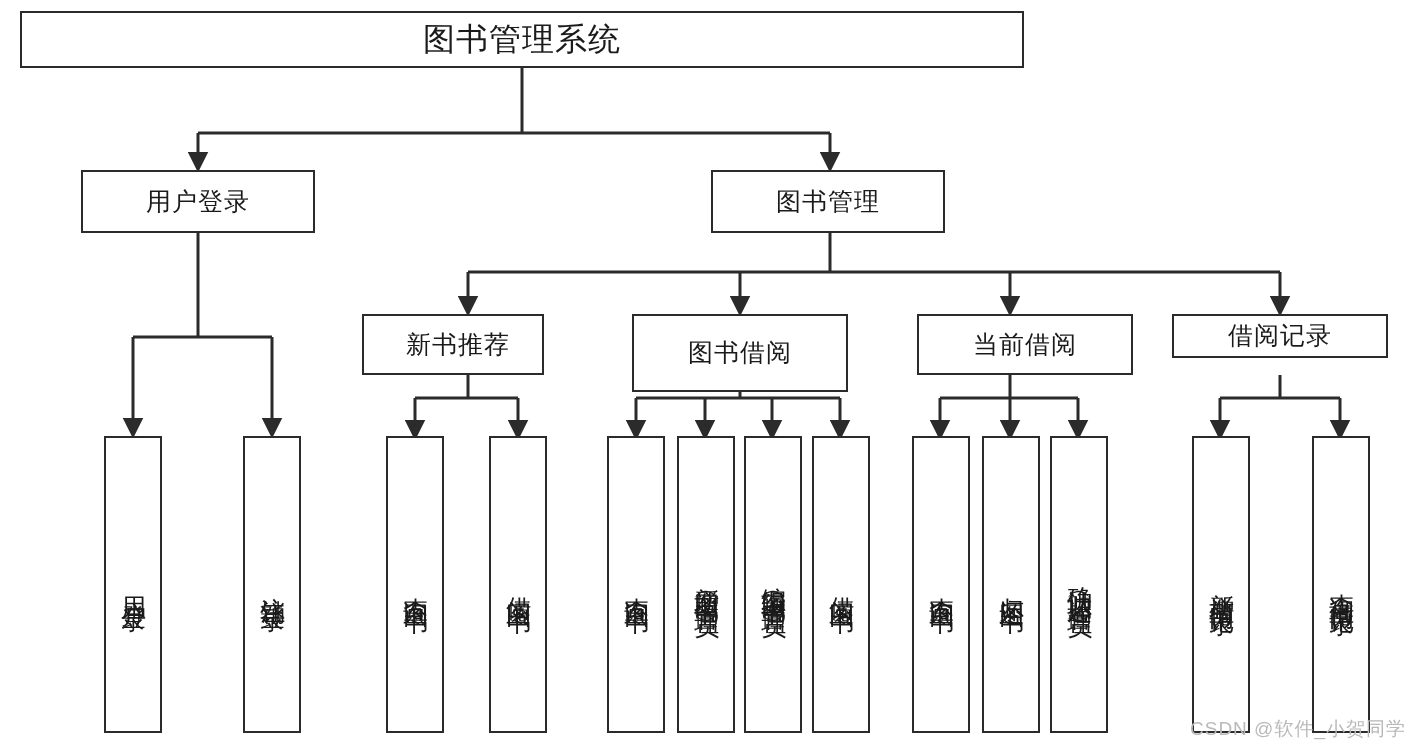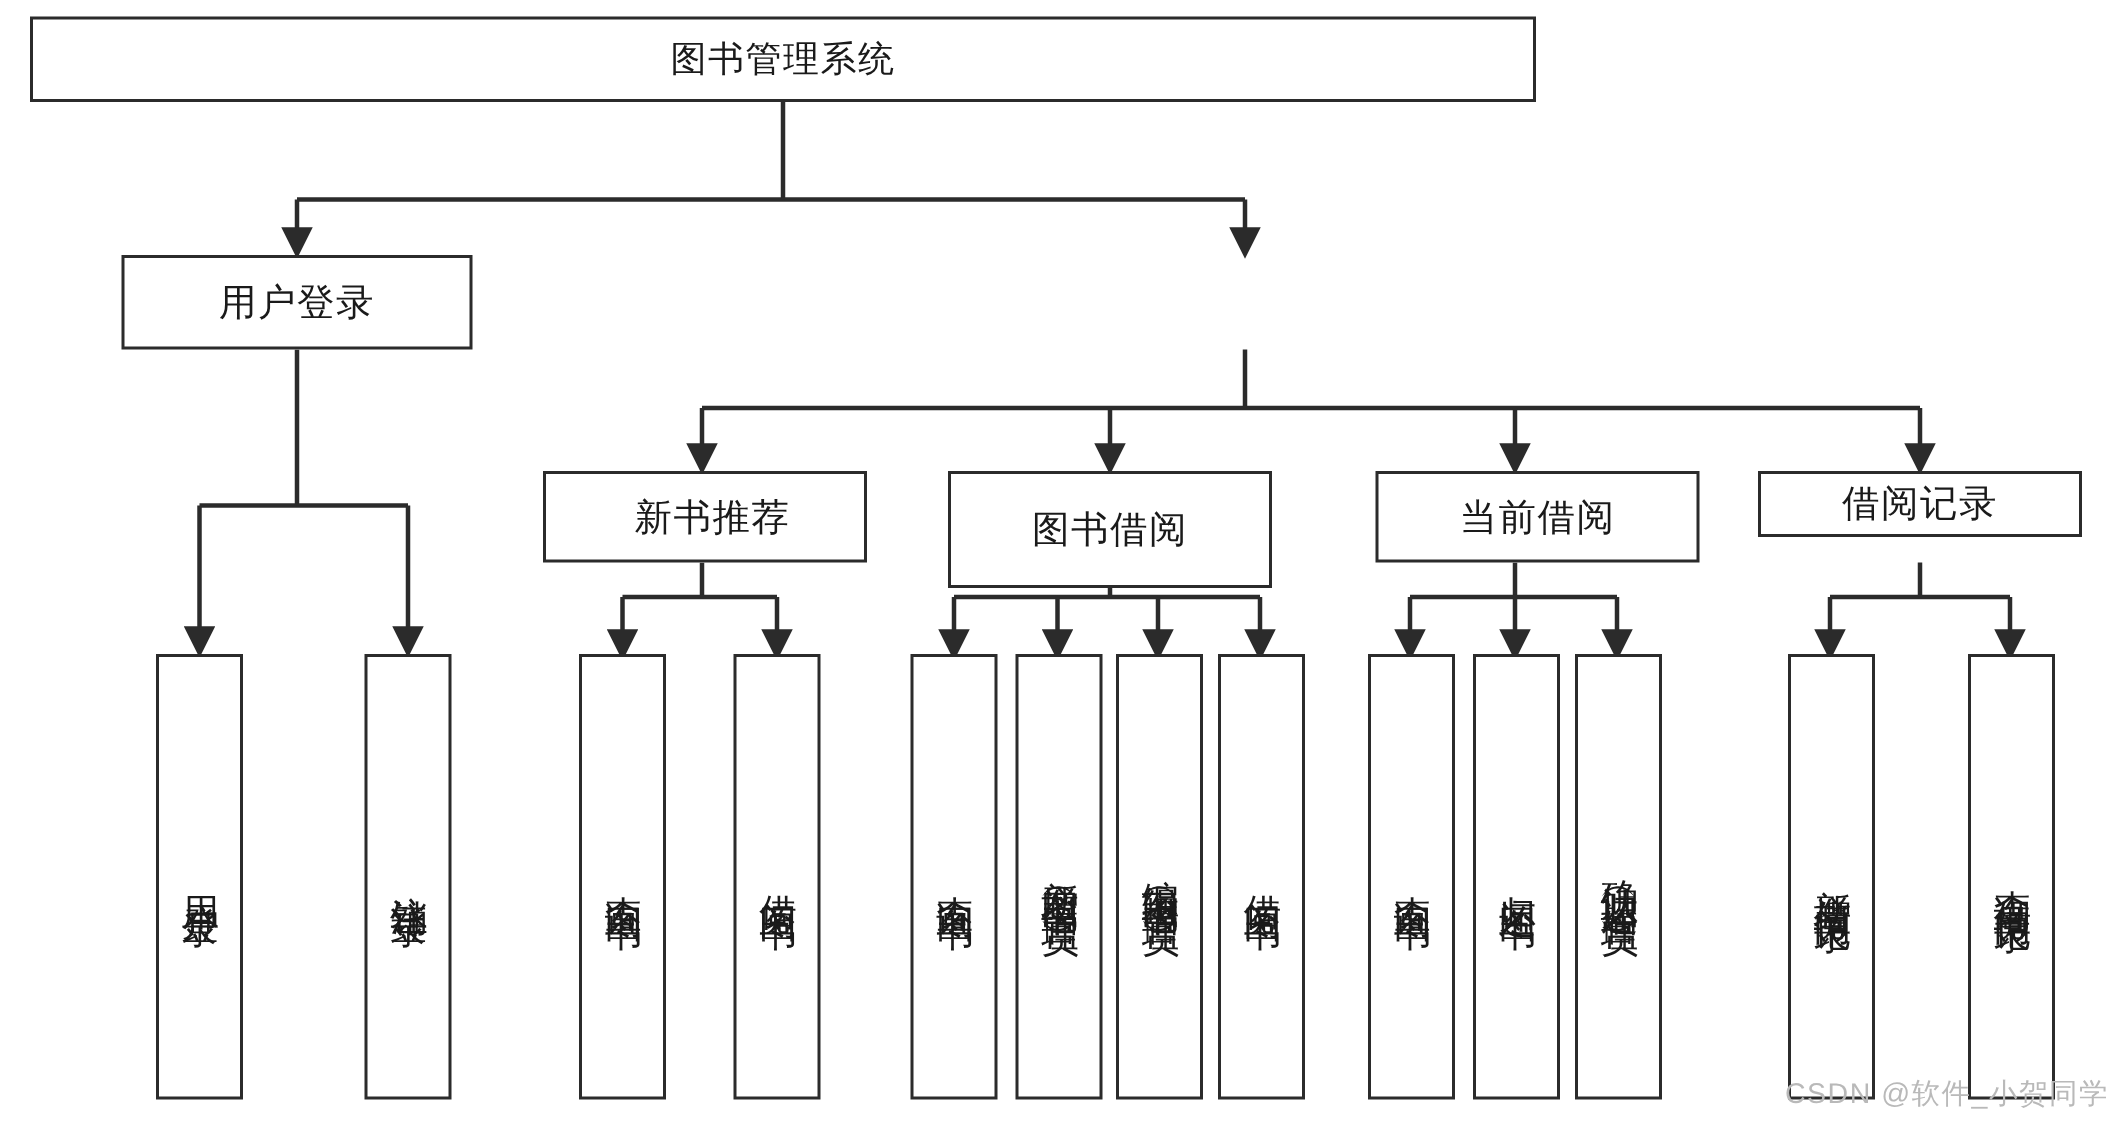--- a/index.html
+++ b/index.html
@@ -35,21 +35,21 @@
     align-items: center;
     justify-content: center;
     color: #1a1a1a;
   }
   .node.horiz {
     font-size: 25px;
     letter-spacing: 1px;
     line-height: 1.1;
   }
   .node.root {
-    font-size: 24px;
+    font-size: 32px;
   }
   .node.vert {
     writing-mode: vertical-rl;
     text-orientation: upright;
     font-size: 25px;
     letter-spacing: 4px;
     line-height: 1.05;
     padding-top: 4px;
     padding-bottom: 4px;
     white-space: nowrap;
@@ -124,22 +124,25 @@
     </g>
   </svg>
 
   <div class="node horiz root" style="left:20px; top:11px; width:1004px; height:57px;">
     <span>图书管理系统</span>
   </div>
 
   <div class="node horiz" style="left:81px; top:170px; width:234px; height:63px;">
     <span>用户登录</span>
   </div>
+  <div class="node horiz" style="left:711px; top:170px; width:234px; height:63px;">
+    <span>图书管理</span>
+  </div>
 
-  <div class="node horiz" style="left:362px; top:314px; width:216px; height:61px;padding-left:10px;">
+  <div class="node horiz" style="left:362px; top:314px; width:182px; height:61px;padding-left:10px;">
     <span>新书推荐</span>
   </div>
   <div class="node horiz" style="left:632px; top:314px; width:216px; height:78px;">
     <span>图书借阅</span>
   </div>
   <div class="node horiz" style="left:902px; top:314px; width:216px; height:61px;margin-left:15px;">
     <span>当前借阅</span>
   </div>
   <div class="node horiz" style="left:1172px; top:314px; width:216px; height:44px;">
     <span>借阅记录</span>

